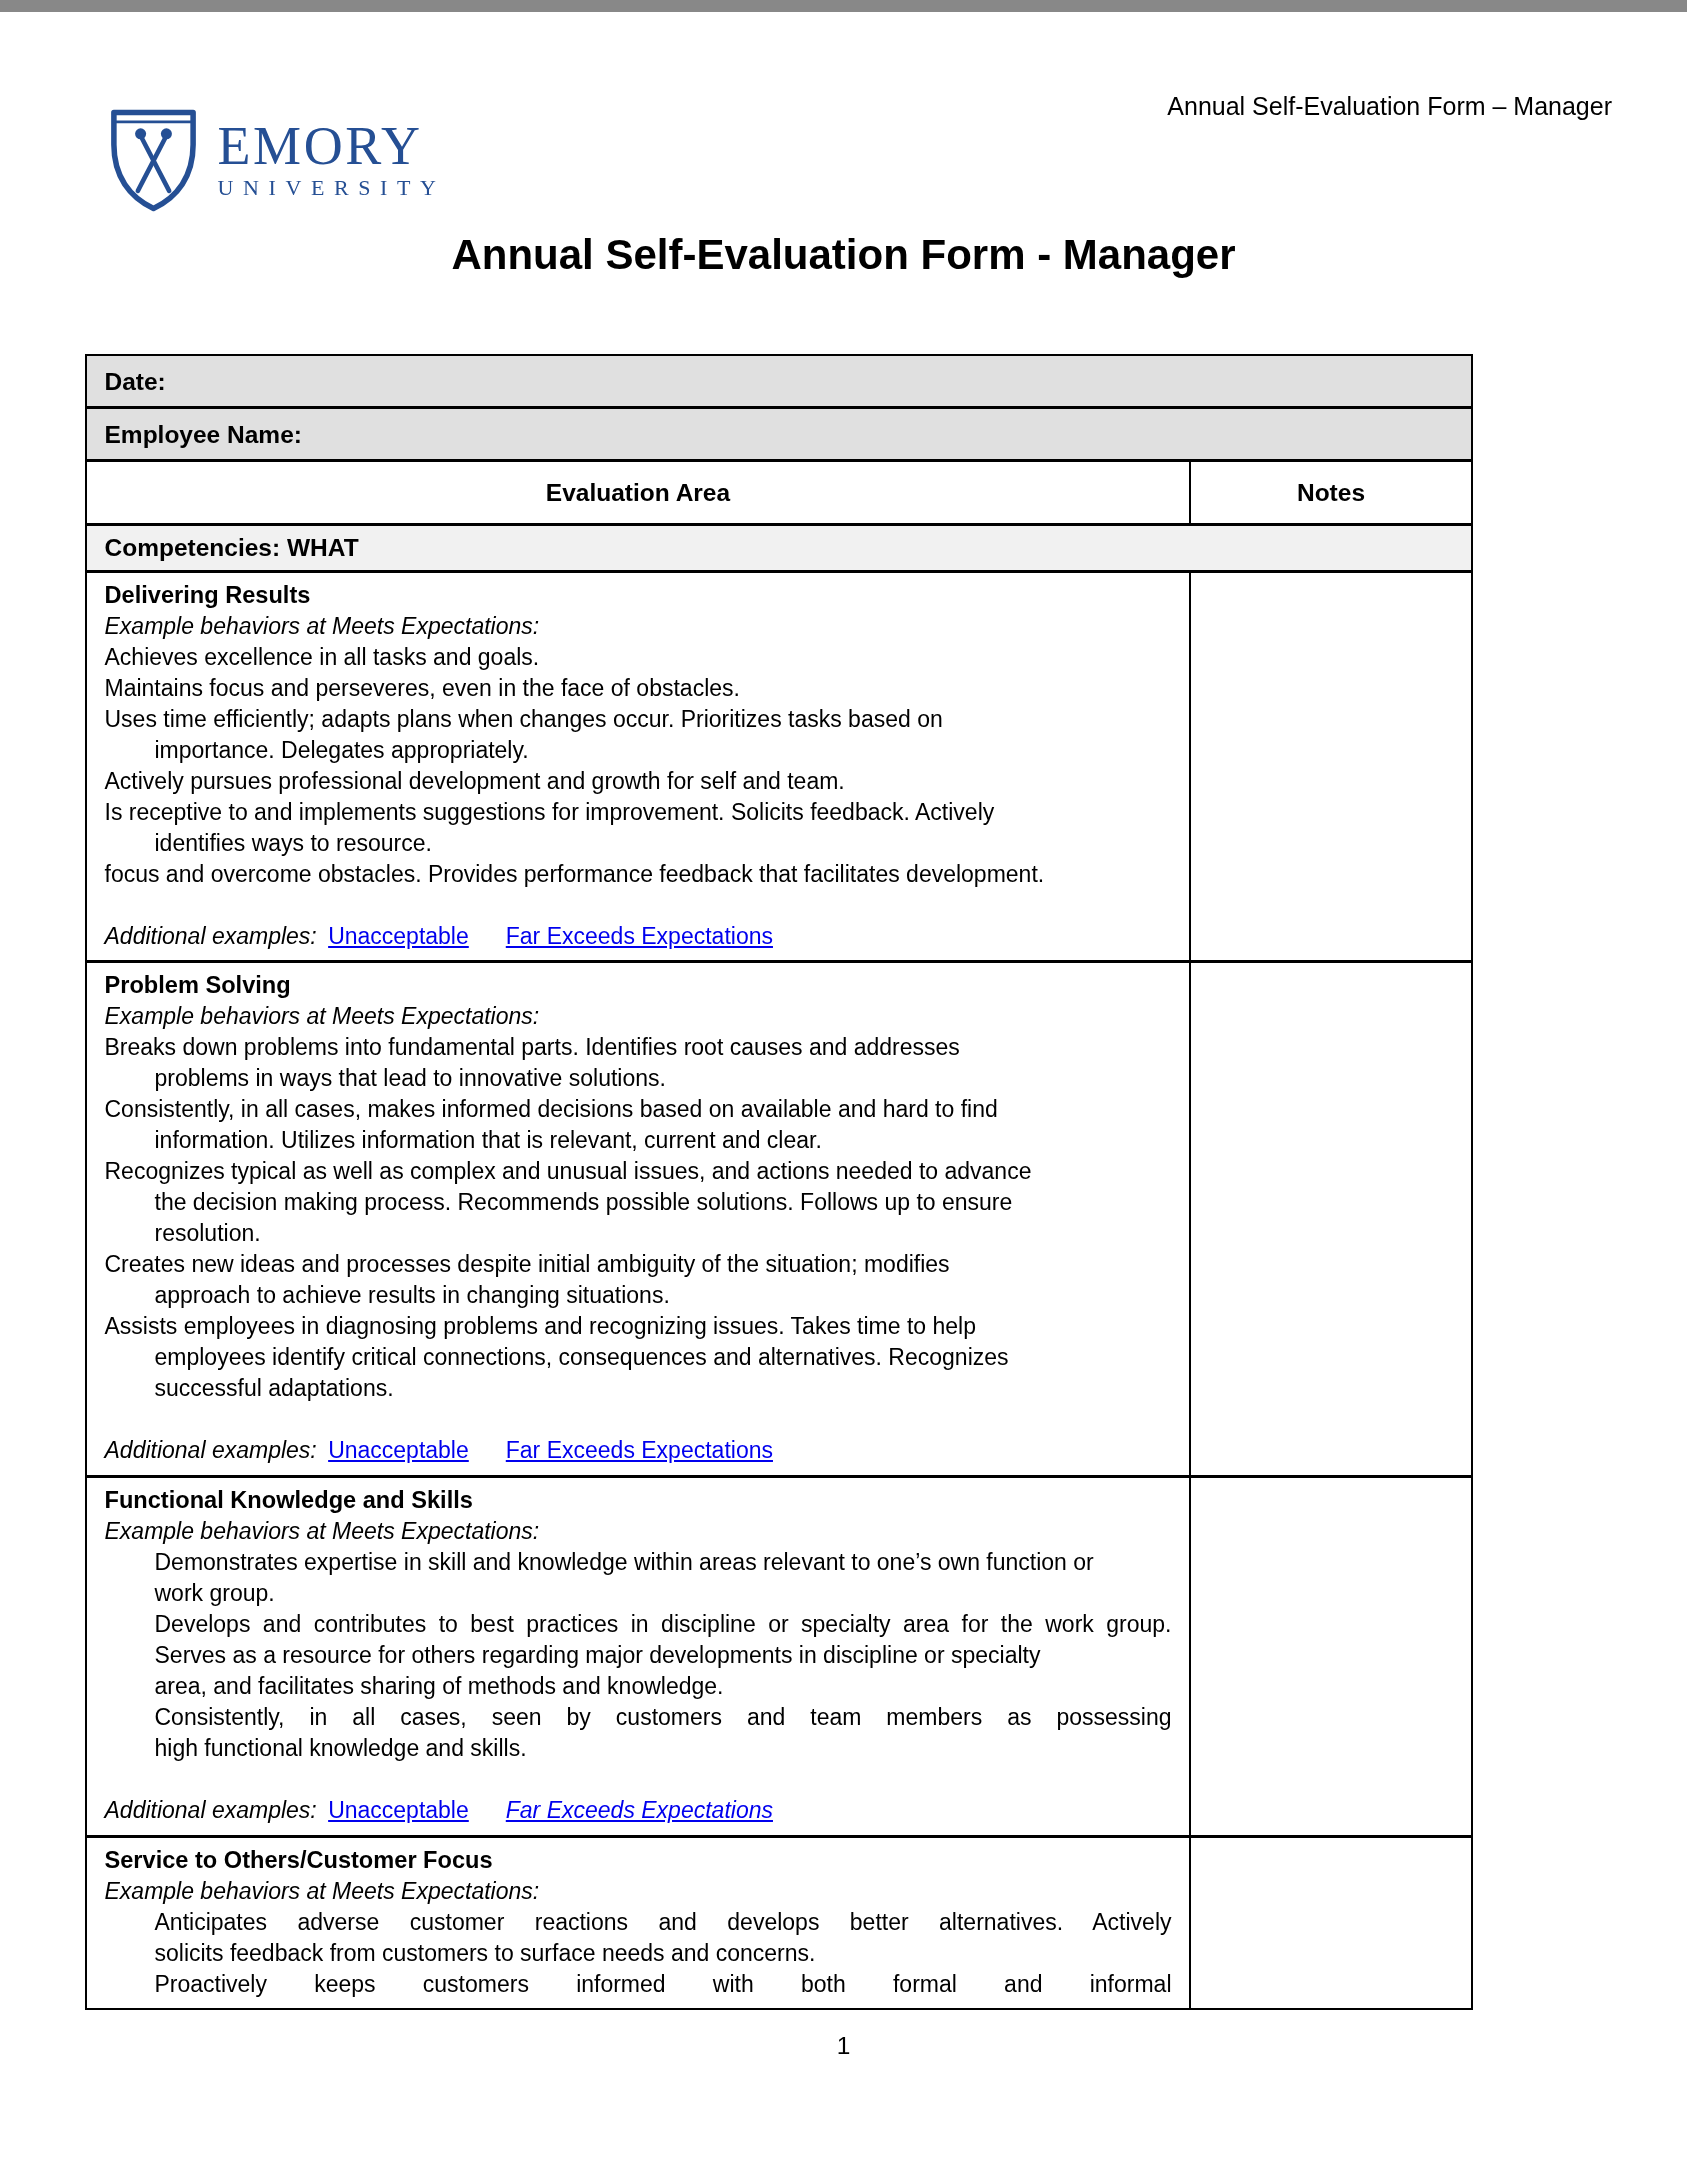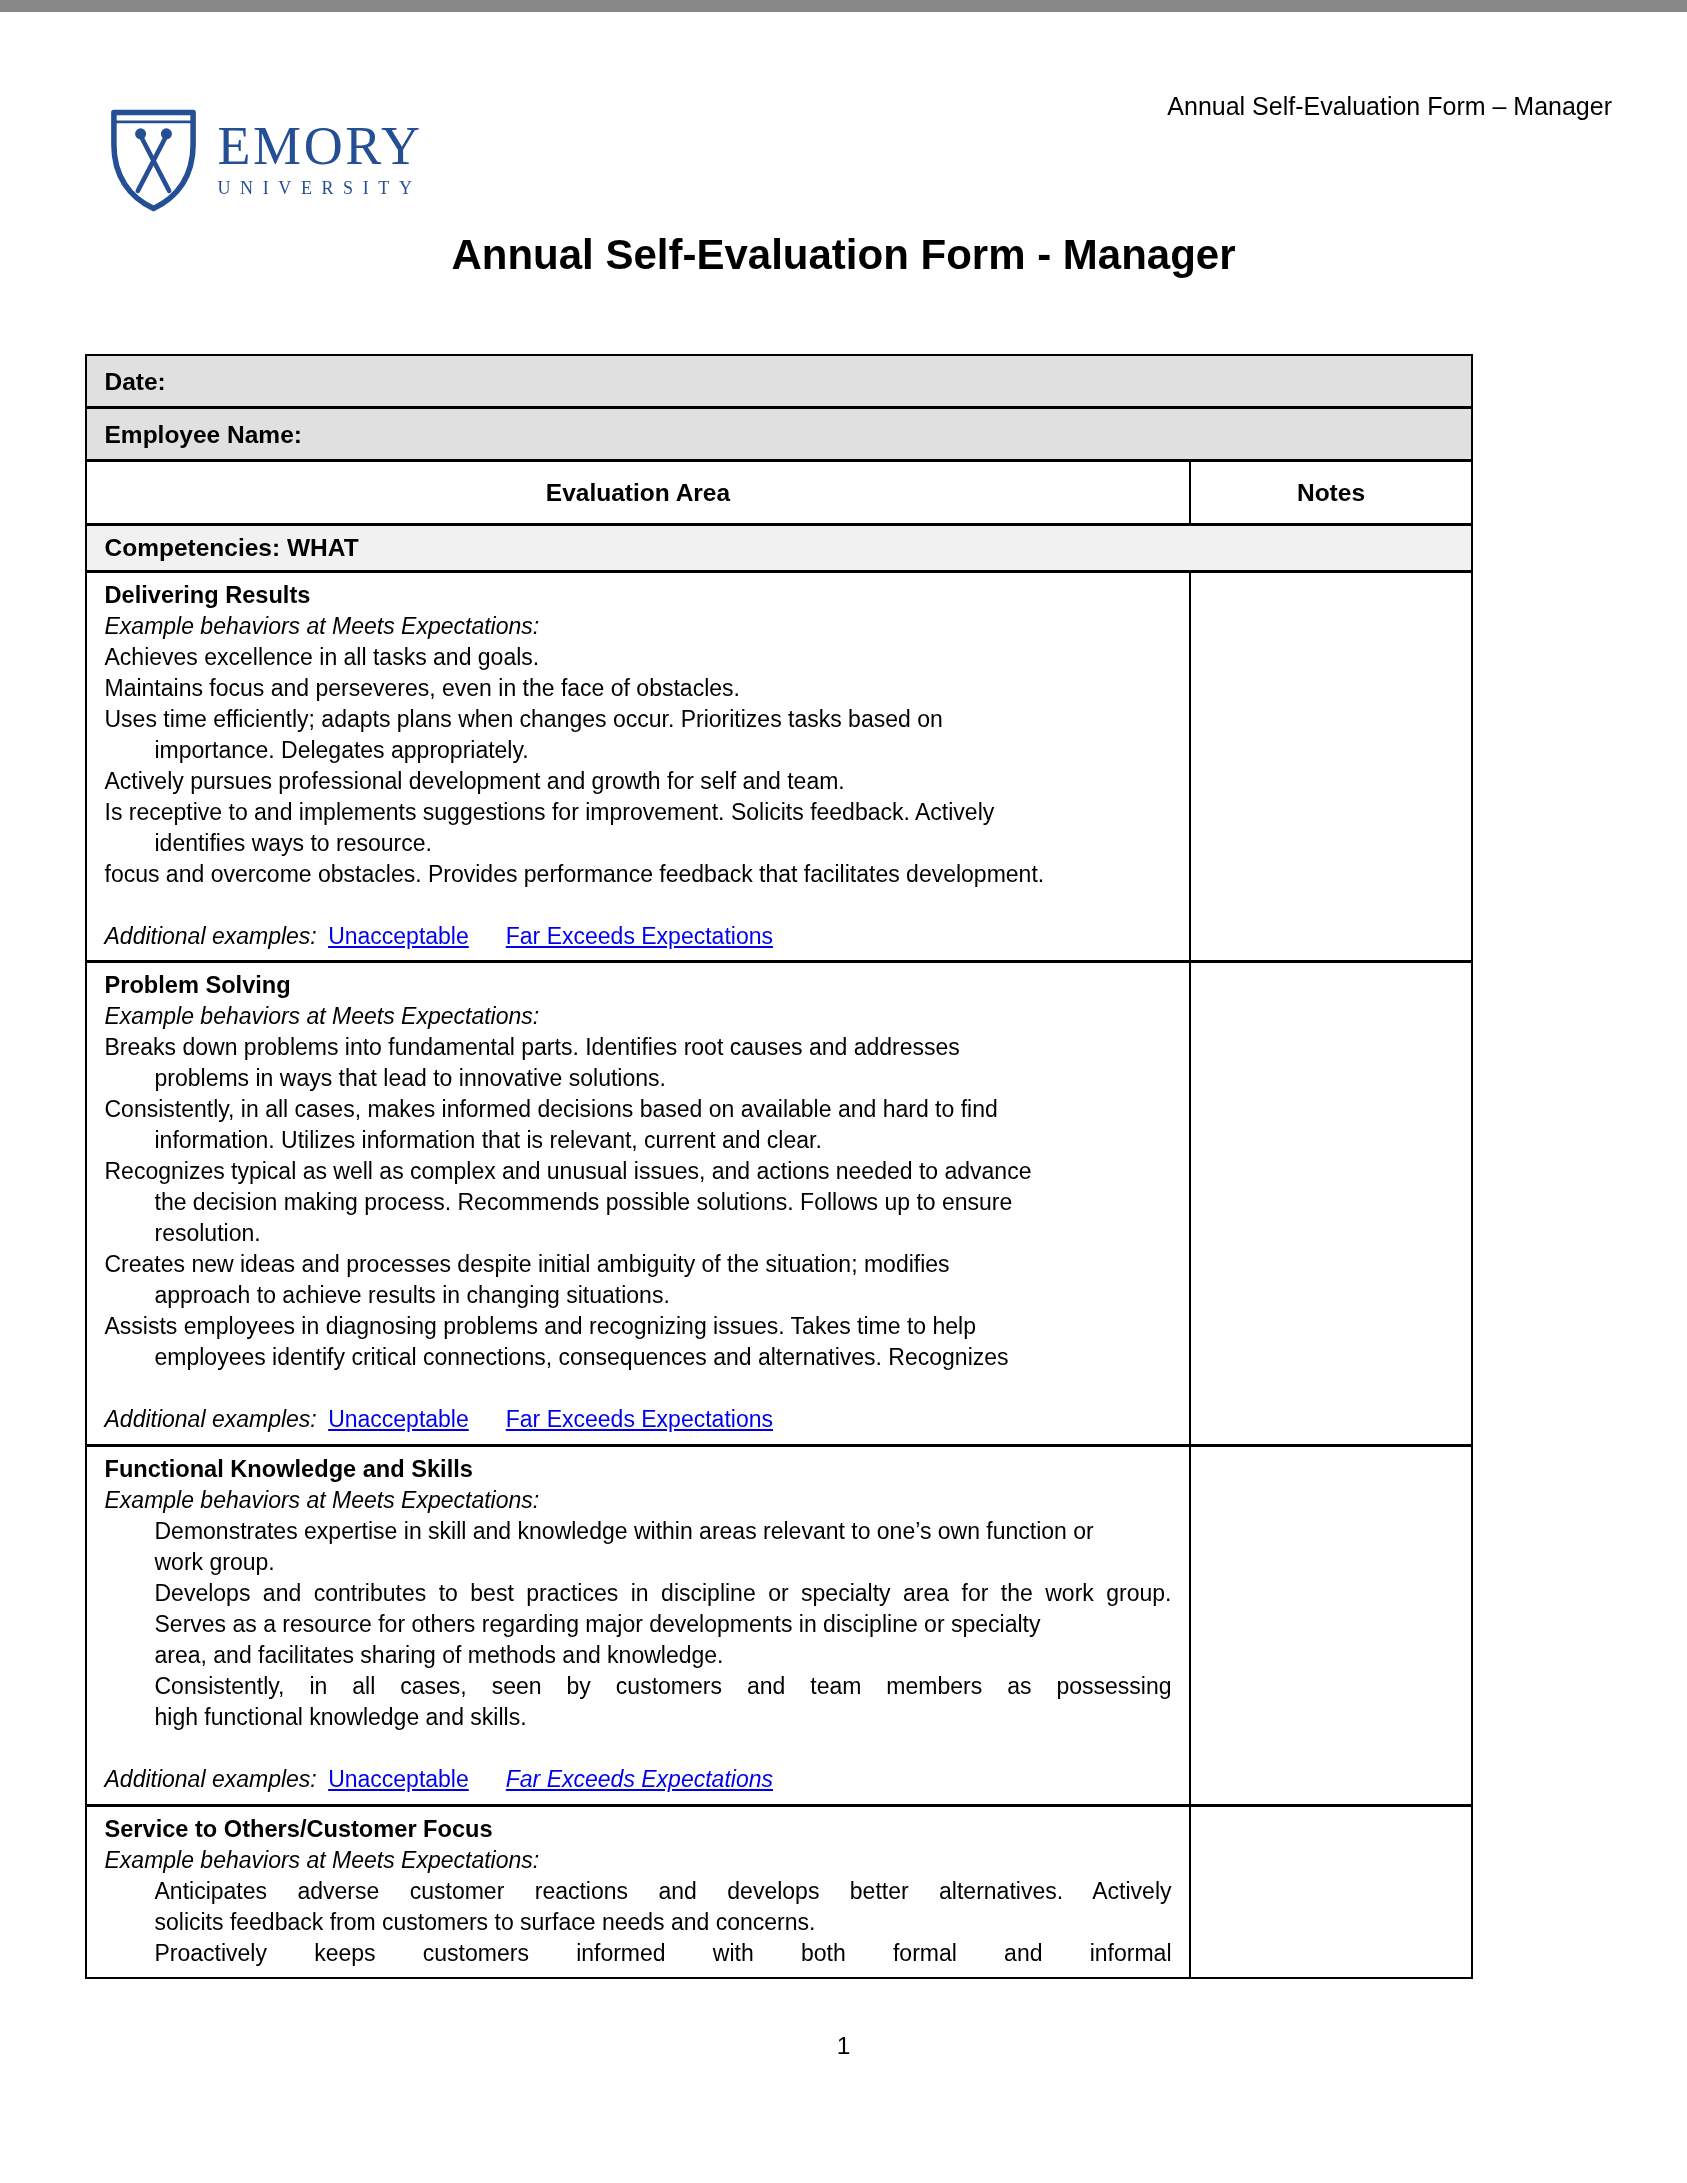--- a/index.html
+++ b/index.html
@@ -12,21 +12,21 @@
   
   .header-right {
     position:absolute; top:79px; right:75px;
     font-size:25px;
   }
   
   .logo { position:absolute; top:96px; left:107px; display:flex; align-items:center; gap:17.5px; }
   .logo svg { display:block; }
   .logo-text { color:#254f94; }
   .logo-name { font-family:"Liberation Serif", serif; font-size:54px; line-height:52px; letter-spacing:2.6px; }
-  .logo-sub  { font-family:"Liberation Serif", serif; font-size:18px; line-height:26px; letter-spacing:9.6px; margin-top:3.5px; }
+  .logo-sub  { font-family:"Liberation Serif", serif; font-size:22px; line-height:26px; letter-spacing:9.6px; margin-top:3.5px; }
   
   .doc-title {
     position:absolute; top:218px; left:0; width:100%;
     margin:0; text-align:center;
     font-size:42px; line-height:49px; font-weight:bold;
   }
   
   .form-table {
     position:absolute; top:342px; left:85px; width:1388px;
     border:2.6px solid #000; box-sizing:border-box;
@@ -153,20 +153,21 @@
             <div class="line">the decision making process. Recommends possible solutions. Follows up to ensure</div>
             <div class="line">resolution.</div>
           </div>
           <div class="para hanging">
             <div class="line">Creates new ideas and processes despite initial ambiguity of the situation; modifies</div>
             <div class="line">approach to achieve results in changing situations.</div>
           </div>
           <div class="para hanging">
             <div class="line">Assists employees in diagnosing problems and recognizing issues. Takes time to help</div>
             <div class="line">employees identify critical connections, consequences and alternatives. Recognizes</div>
+            <div class="line">successful adaptations.</div>
           </div>
           <div class="additional"><span class="addl-label">Additional examples:</span><a href="#">Unacceptable</a><a class="gap " href="#">Far Exceeds Expectations</a></div>
         </div>
         <div class="notes-cell"></div>
       </div>
       <div class="trow section-row">
         <div class="eval-cell">
           <div class="sec-title">Functional Knowledge and Skills</div>
           <div class="sec-intro">Example behaviors at Meets Expectations:</div>
           <div class="para block">

